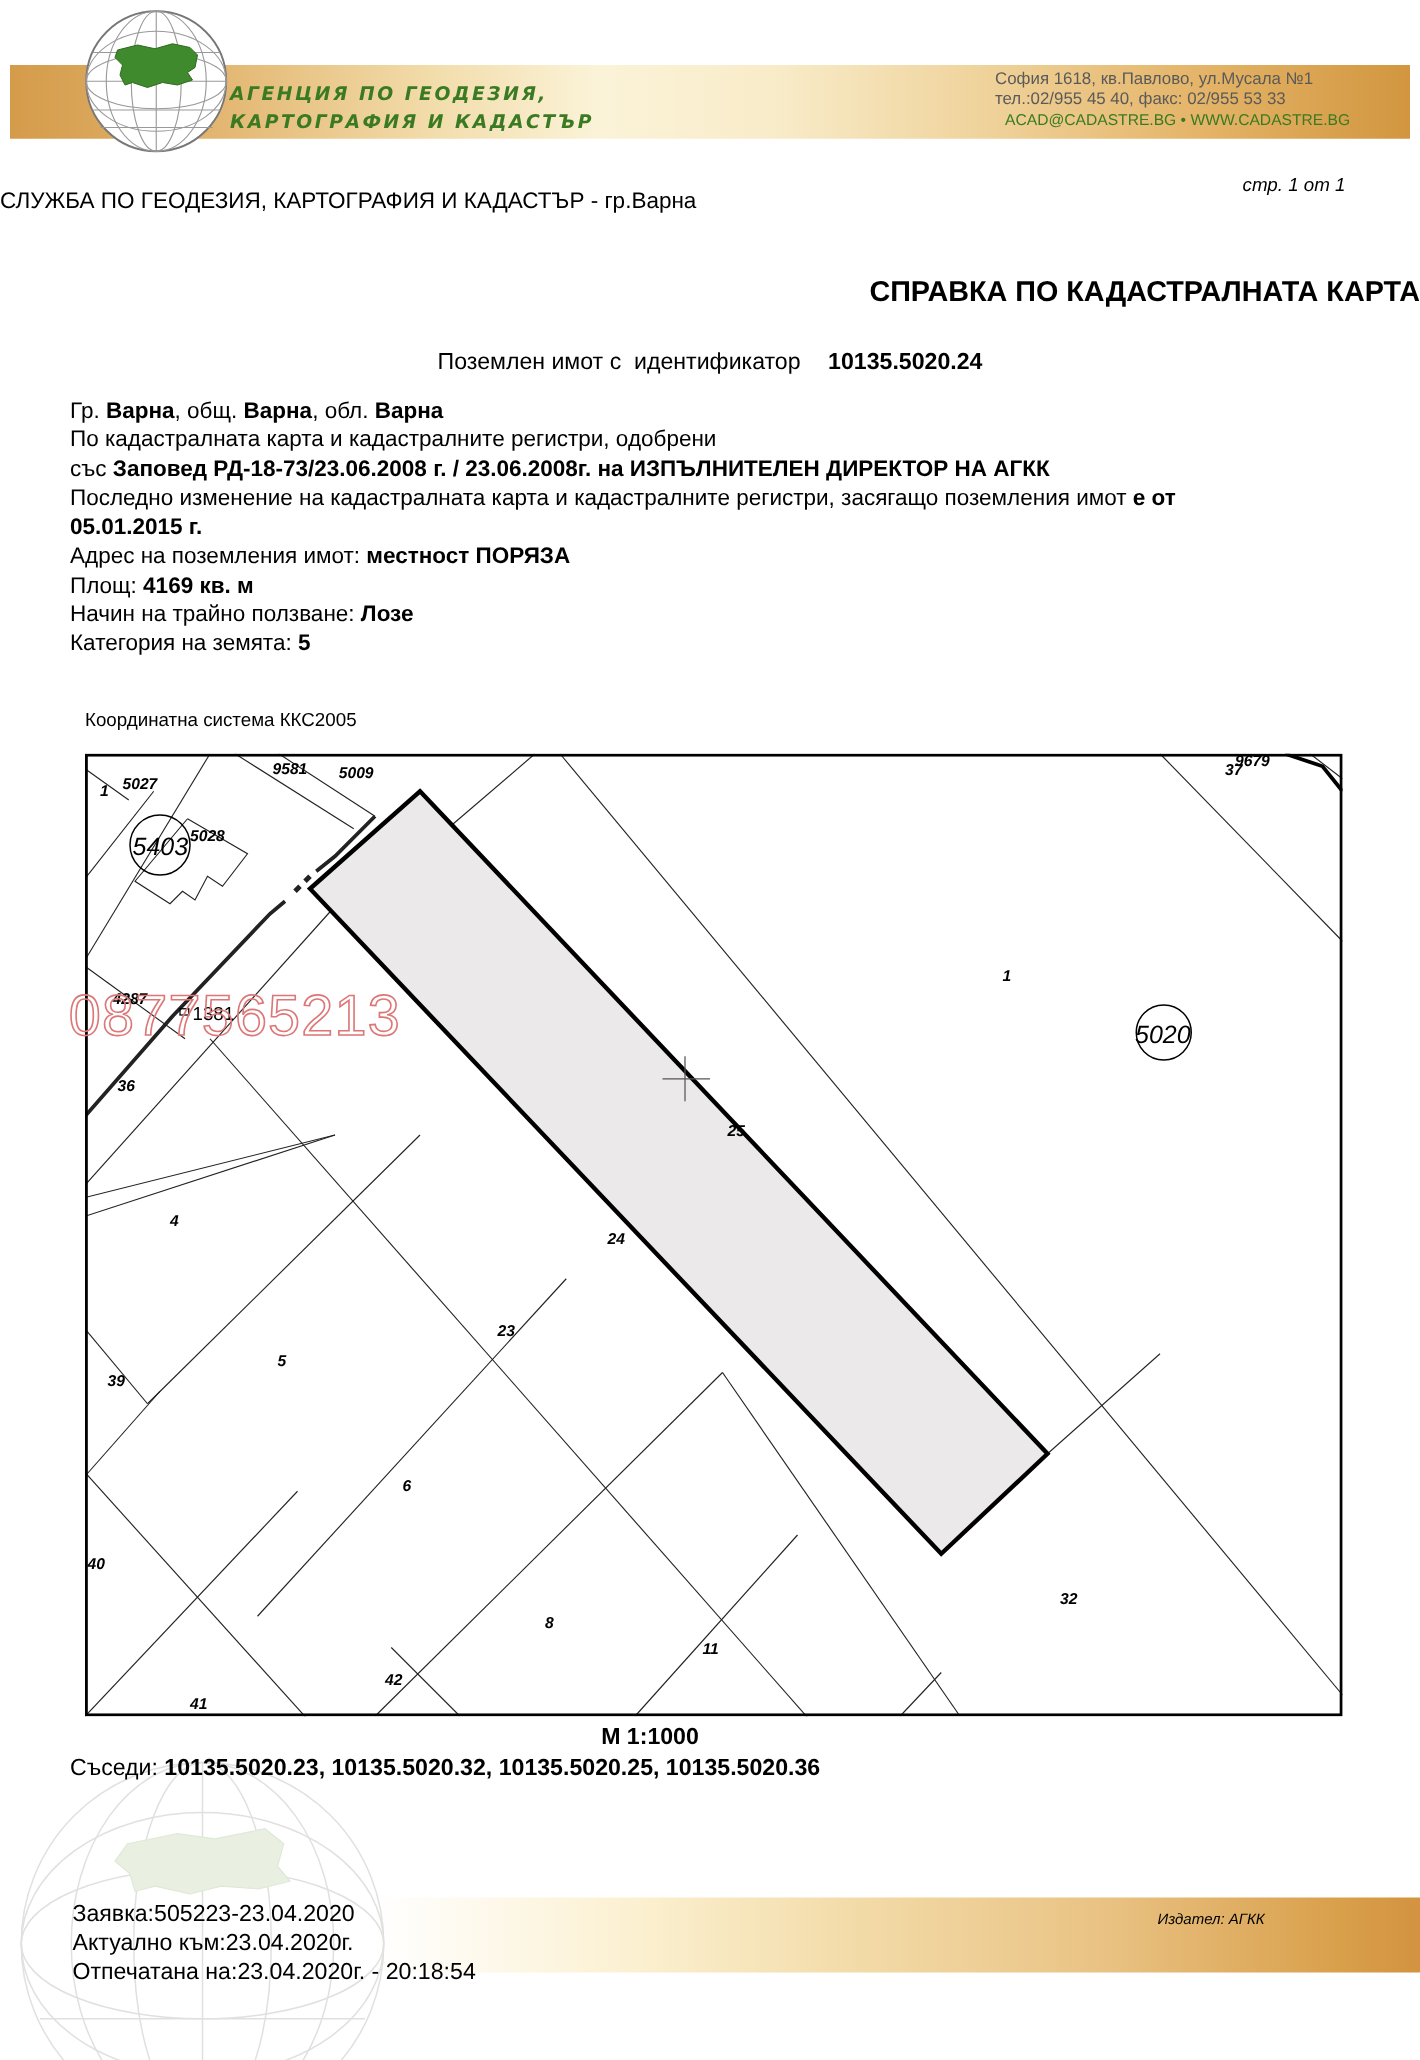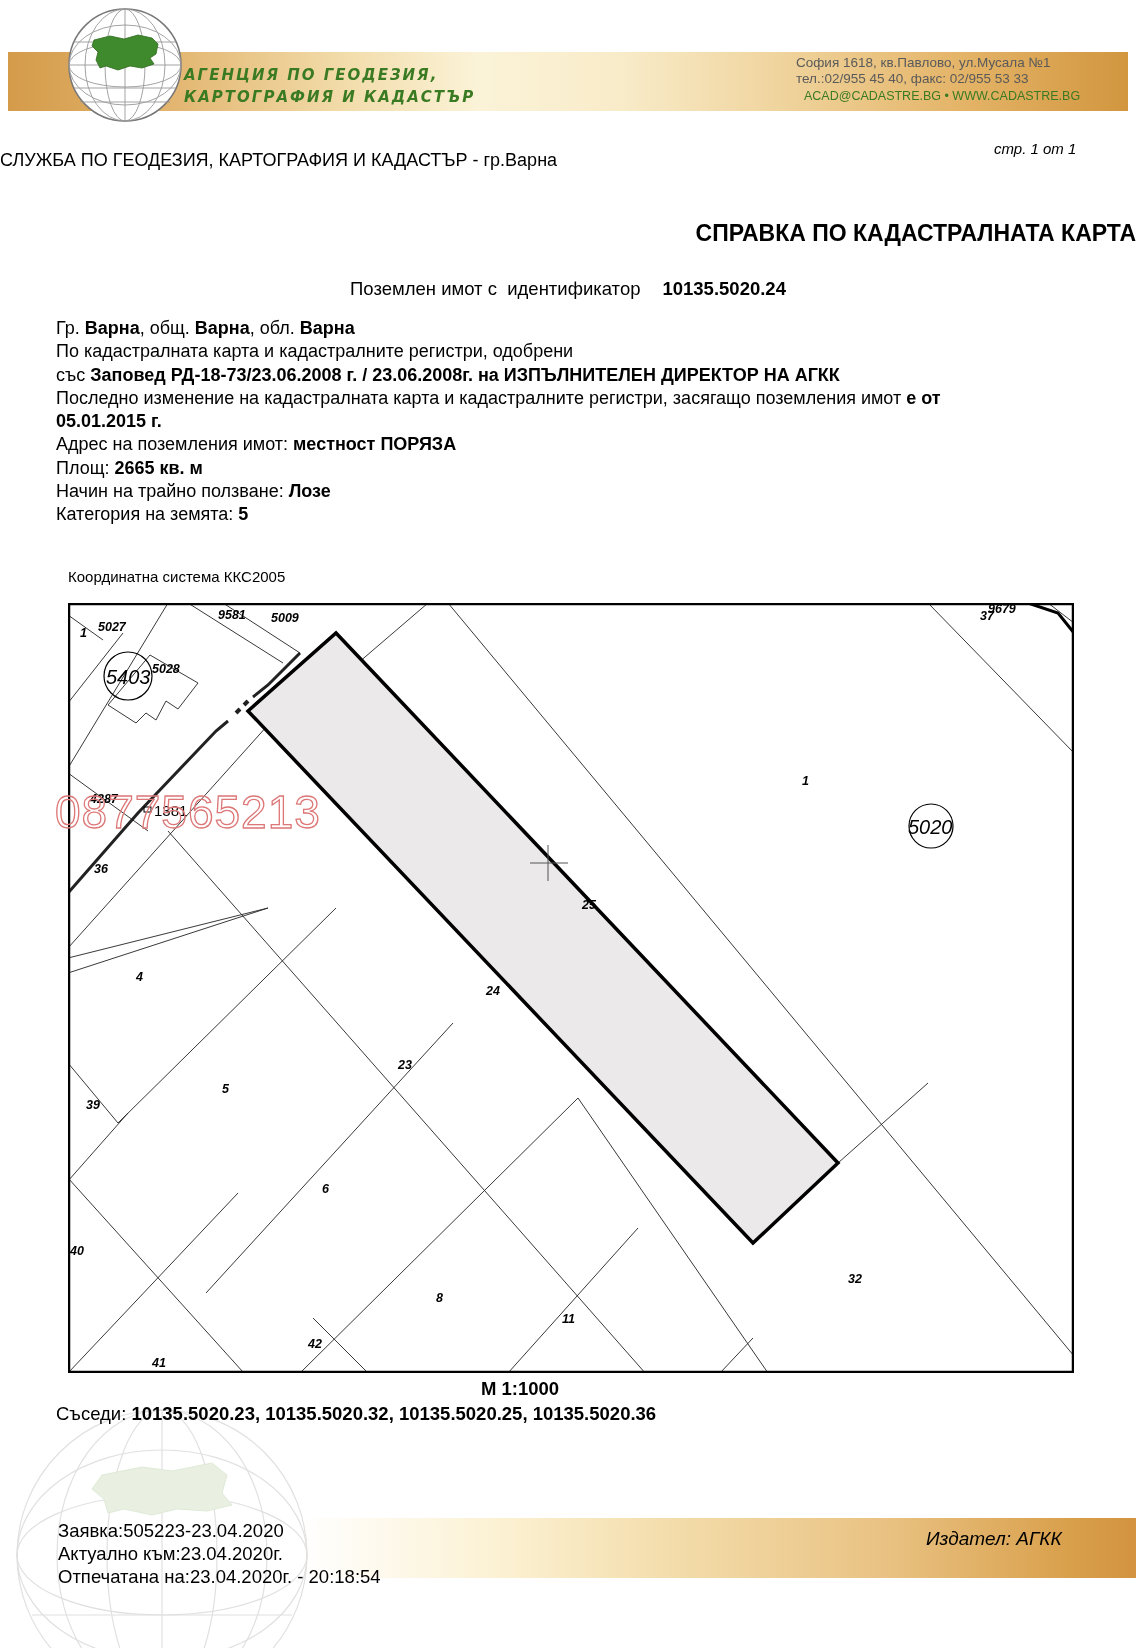--- a/index.html
+++ b/index.html
@@ -19,21 +19,21 @@
   .info { left:56px; top:317px; width:1060px; font-size:18px; line-height:23.3px; }
   .info div { white-space:nowrap; }
   .coord-sys { left:68px; top:568px; font-size:15px; }
   .map { left:68px; top:603px; width:1006px; height:770px; }
   .scale { left:0; width:1040px; top:1378px; text-align:center; font-size:18.5px; font-weight:bold; }
   .neighbors { left:56px; top:1403px; font-size:18.5px; }
   .footer-globe { left:12px; top:1405px; width:300px; height:243px; opacity:0.45; }
   .footer-band { left:300px; top:1518px; width:836px; height:60px;
     background:linear-gradient(90deg,rgba(255,255,255,0) 0%,#fbf0d0 25%,#f3dcaa 45%,#e9c283 70%,#d9a04c 92%,#d39340 100%); }
   .footer-info { left:58px; top:1519px; font-size:18.5px; line-height:23px; }
-  .publisher { left:926px; top:1528px; font-size:19px; font-style:italic; }
+  .publisher { left:926px; top:1528px; font-size:12px; font-style:italic; }
   .watermark { left:55px; top:785px; font-size:46px; letter-spacing:1px; color:transparent; -webkit-text-stroke:1.3px #d77; font-family:"Liberation Sans", sans-serif; }
   .lbl { font-family:"Liberation Sans", sans-serif; font-style:italic; font-weight:bold; font-size:12.5px; fill:#000; }
 </style>
 </head>
 <body>
 
 <div class="abs header-band"></div>
 
 <svg class="abs logo" viewBox="0 0 118 118">
   <circle cx="59" cy="59" r="56" fill="#fff" stroke="#777" stroke-width="1.5"></circle>
@@ -79,21 +79,21 @@
     <span>със</span> <b>Заповед РД-18-73/23.06.2008 г. / 23.06.2008г. на ИЗПЪЛНИТЕЛЕН ДИРЕКТОР НА АГКК</b>
   </div>
   <div>
     <span>Последно изменение на кадастралната карта и кадастралните регистри, засягащо поземления имот</span> <b>е от</b>
   </div>
   <div><b>05.01.2015 г.</b></div>
   <div>
     <span>Адрес на поземления имот:</span> <b>местност ПОРЯЗА</b>
   </div>
   <div>
-    <span>Площ:</span> <b>2665 кв. м</b>
+    <span>Площ:</span> <b>4169 кв. м</b>
   </div>
   <div>
     <span>Начин на трайно ползване:</span> <b>Лозе</b>
   </div>
   <div>
     <span>Категория на земята:</span> <b>5</b>
   </div>
 </div>
 
 <div class="abs coord-sys">Координатна система ККС2005</div>

